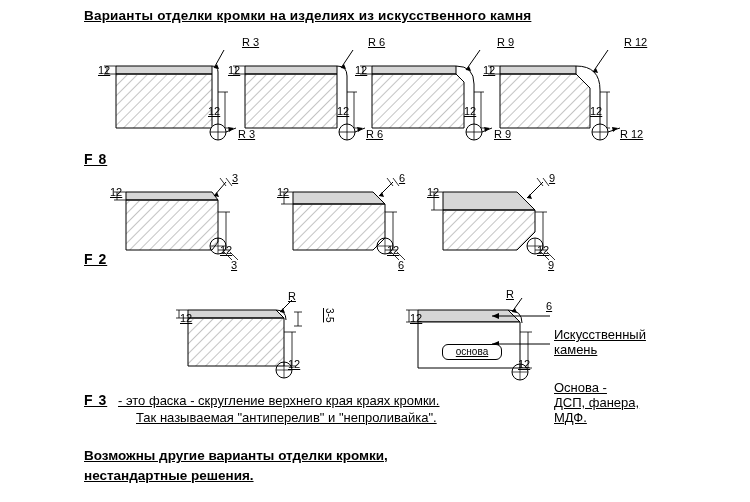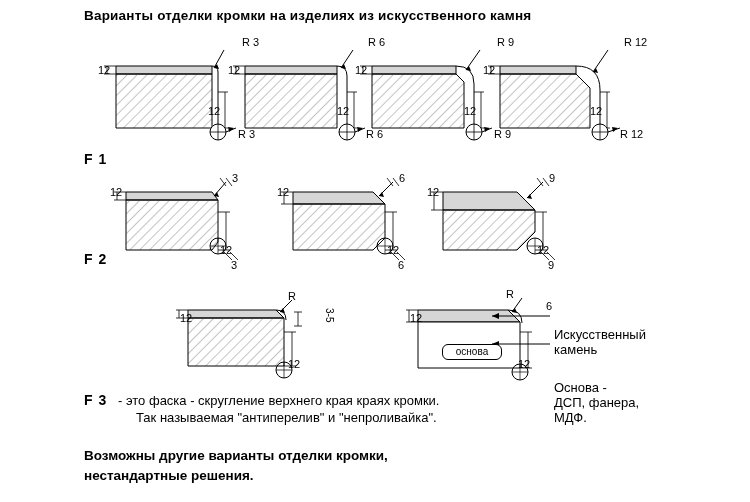--- a/index.html
+++ b/index.html
@@ -20,21 +20,21 @@
   .small{font-size:11px;}
   .tiny{font-size:10px;}
   .fcode{font-weight:bold;font-size:14px;letter-spacing:1px;}
   .boldtxt{font-weight:bold;font-size:13.5px;}
   .lblbox{
     border:1px solid #000;background:#fff;
     font-size:10px;line-height:11px;
     padding:0 2px;
   }
   svg{display:block;}
-  .nosel{user-select:none;}
+  .nosel{user-select:none;text-decoration:underline;}
 </style>
 </head>
 <body>
 
 <div class="page">
 
   <div class="abs title nosel" style="left:84px;top:8px;width:600px;">Варианты отделки кромки на изделиях из искусственного камня</div>
 
   <div class="abs" style="left:96px;top:36px;">
     <svg width="140" height="108" viewBox="0 0 140 108">
@@ -141,21 +141,21 @@
       <line x1="120" y1="88" x2="120" y2="104" stroke="#000" stroke-width="0.8"></line>
       <line x1="128" y1="96" x2="140" y2="92" stroke="#000" stroke-width="1"></line>
       <path d="M138,92 l-6,-1 l1,5 z" fill="#000"></path>
     </svg>
   </div>
   <div class="abs small nosel" style="left:483px;top:64px;">12</div>
   <div class="abs small nosel" style="left:590px;top:105px;">12</div>
   <div class="abs small nosel" style="left:624px;top:36px;">R 12</div>
   <div class="abs small nosel" style="left:620px;top:128px;">R 12</div>
 
-  <div class="abs fcode nosel" style="left:84px;top:151px;">F 1</div>
+  <div class="abs fcode nosel" style="left:84px;top:151px;">F 8</div>
 
   <div class="abs" style="left:108px;top:172px;">
     <svg width="145" height="100" viewBox="0 0 145 100">
       <path d="M18,20 L104,20 L110,28 L18,28 Z" fill="#d6d6d6" stroke="#000" stroke-width="1"></path>
       <path d="M18,28 L110,28 L110,70 L104,78 L18,78 Z" fill="url(#hx)" stroke="#000" stroke-width="1"></path>
 
       <line x1="106" y1="24" x2="118" y2="10" stroke="#000" stroke-width="1"></line>
       <path d="M106,24 l5,1 l-2,-5 z" fill="#000"></path>
       <line x1="112" y1="6" x2="118" y2="14" stroke="#000" stroke-width="0.8"></line>
       <line x1="118" y1="6" x2="124" y2="14" stroke="#000" stroke-width="0.8"></line>

